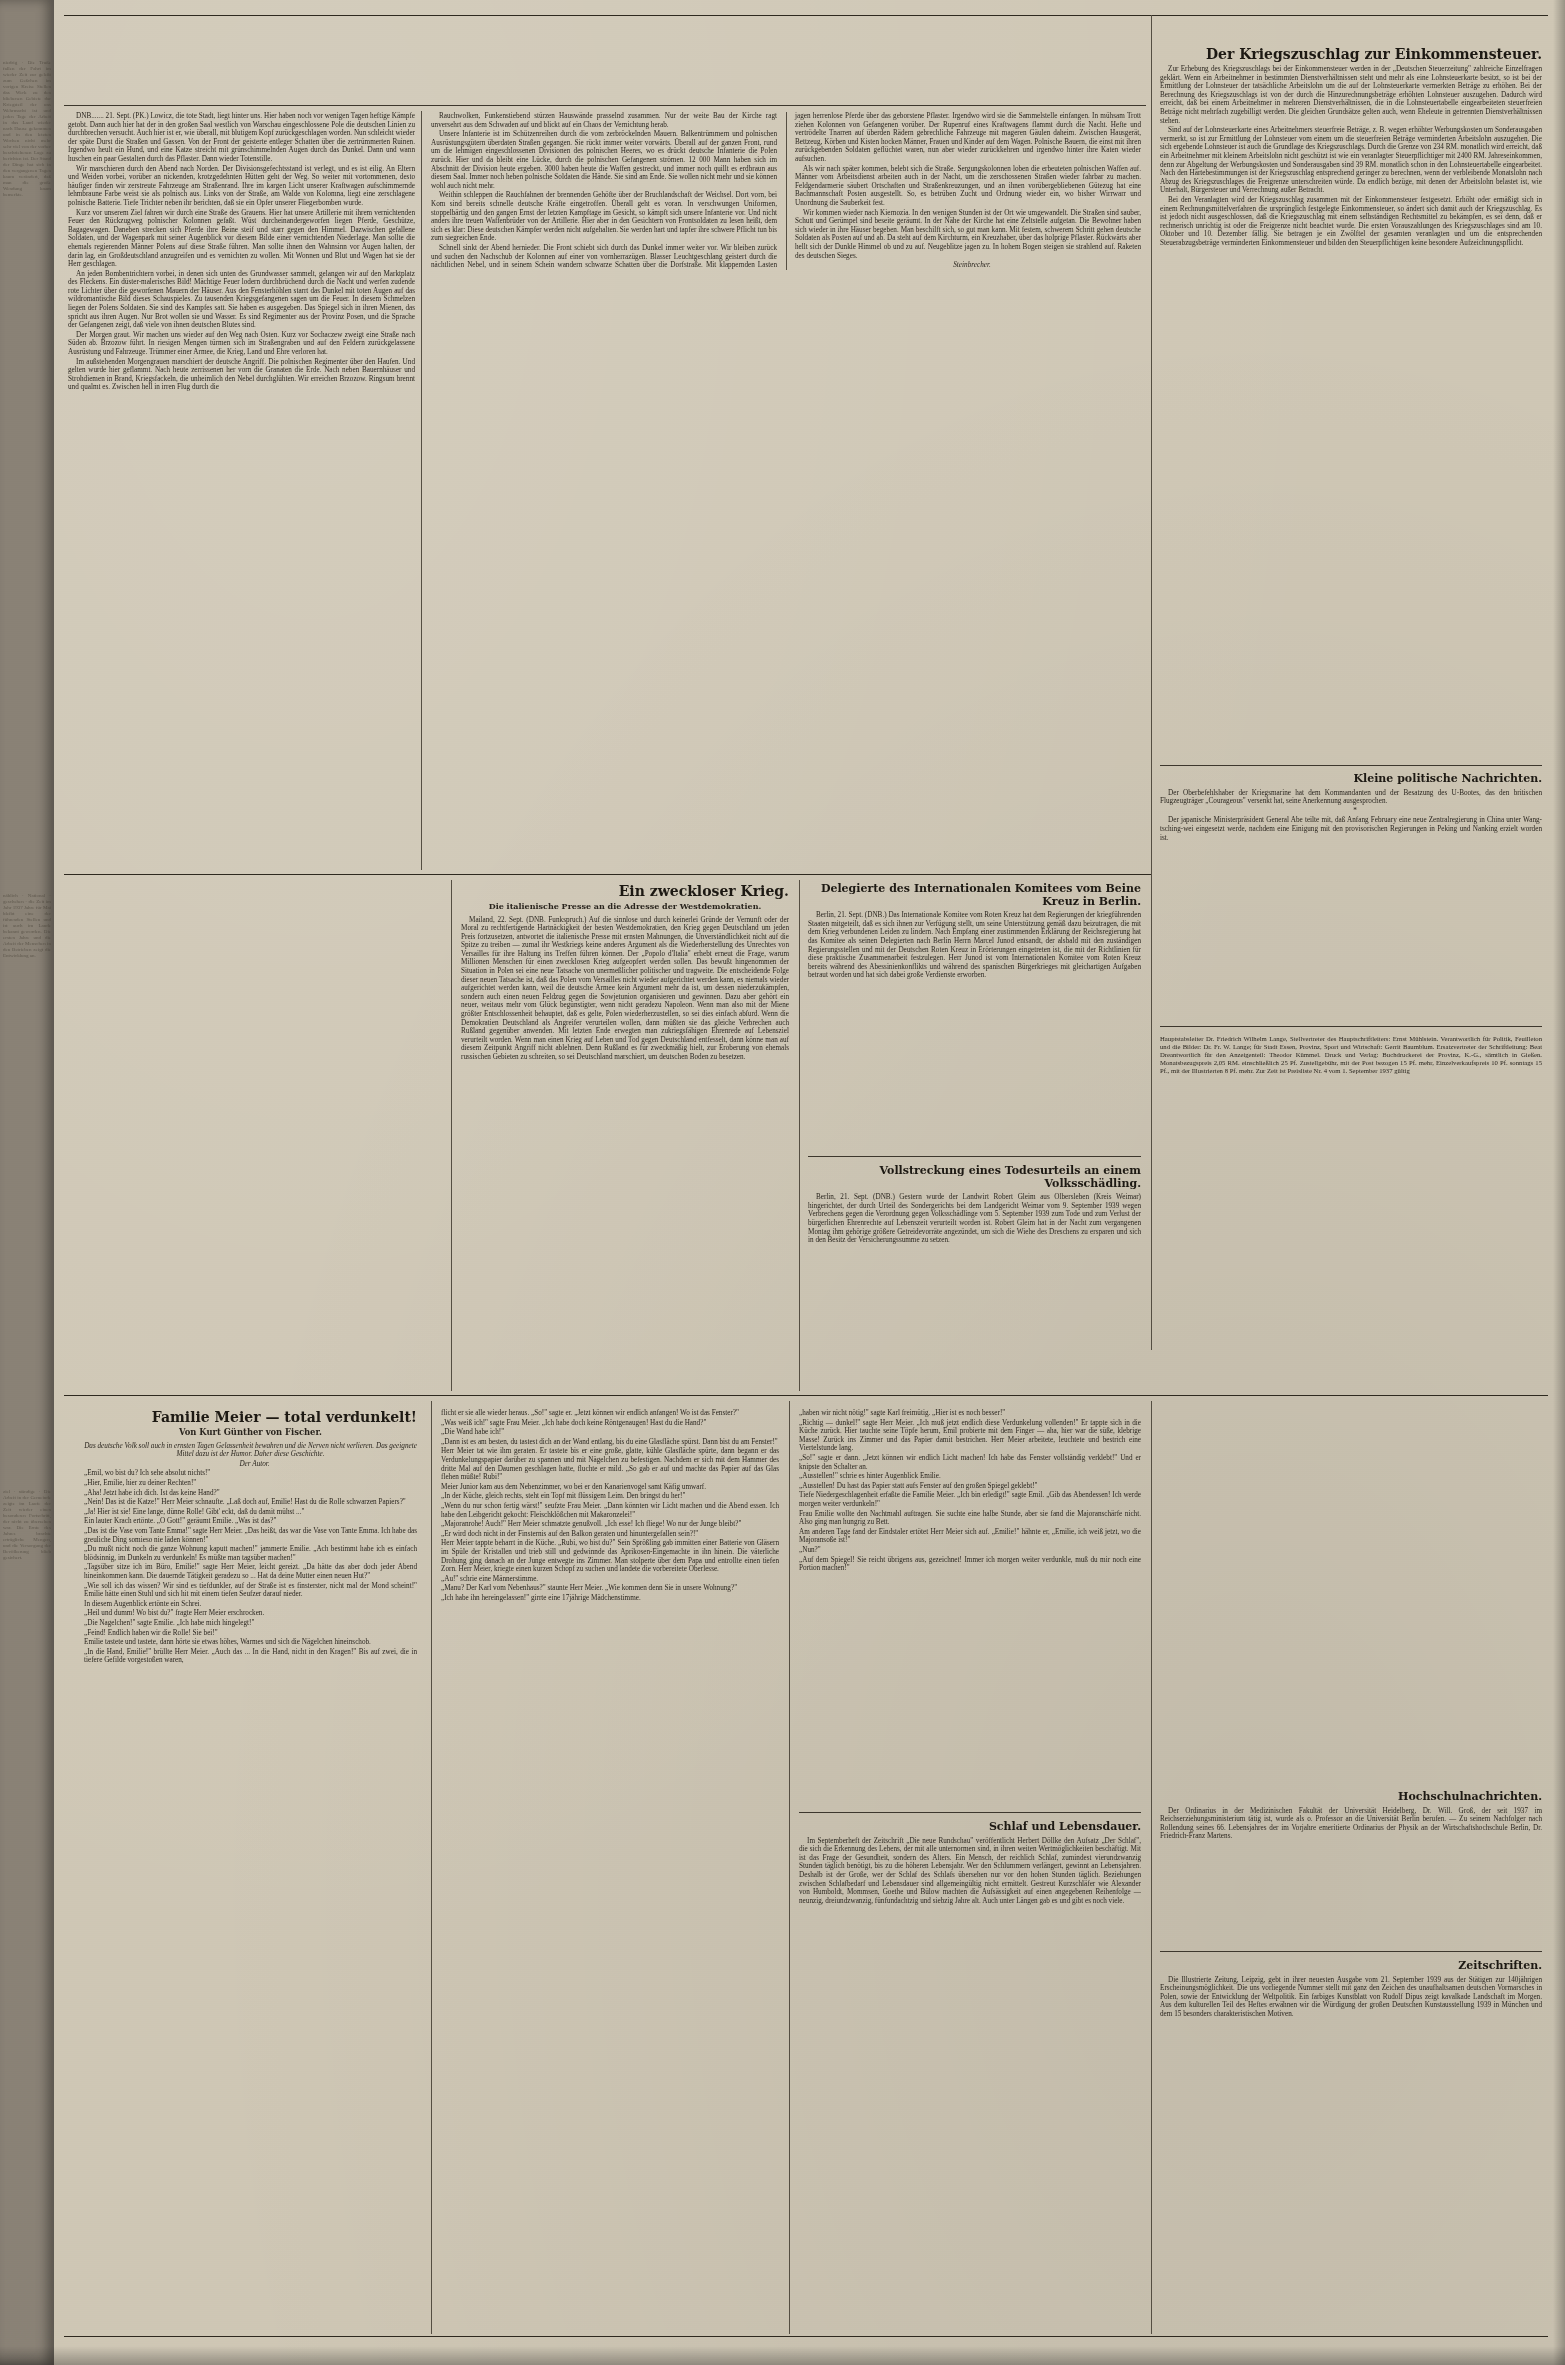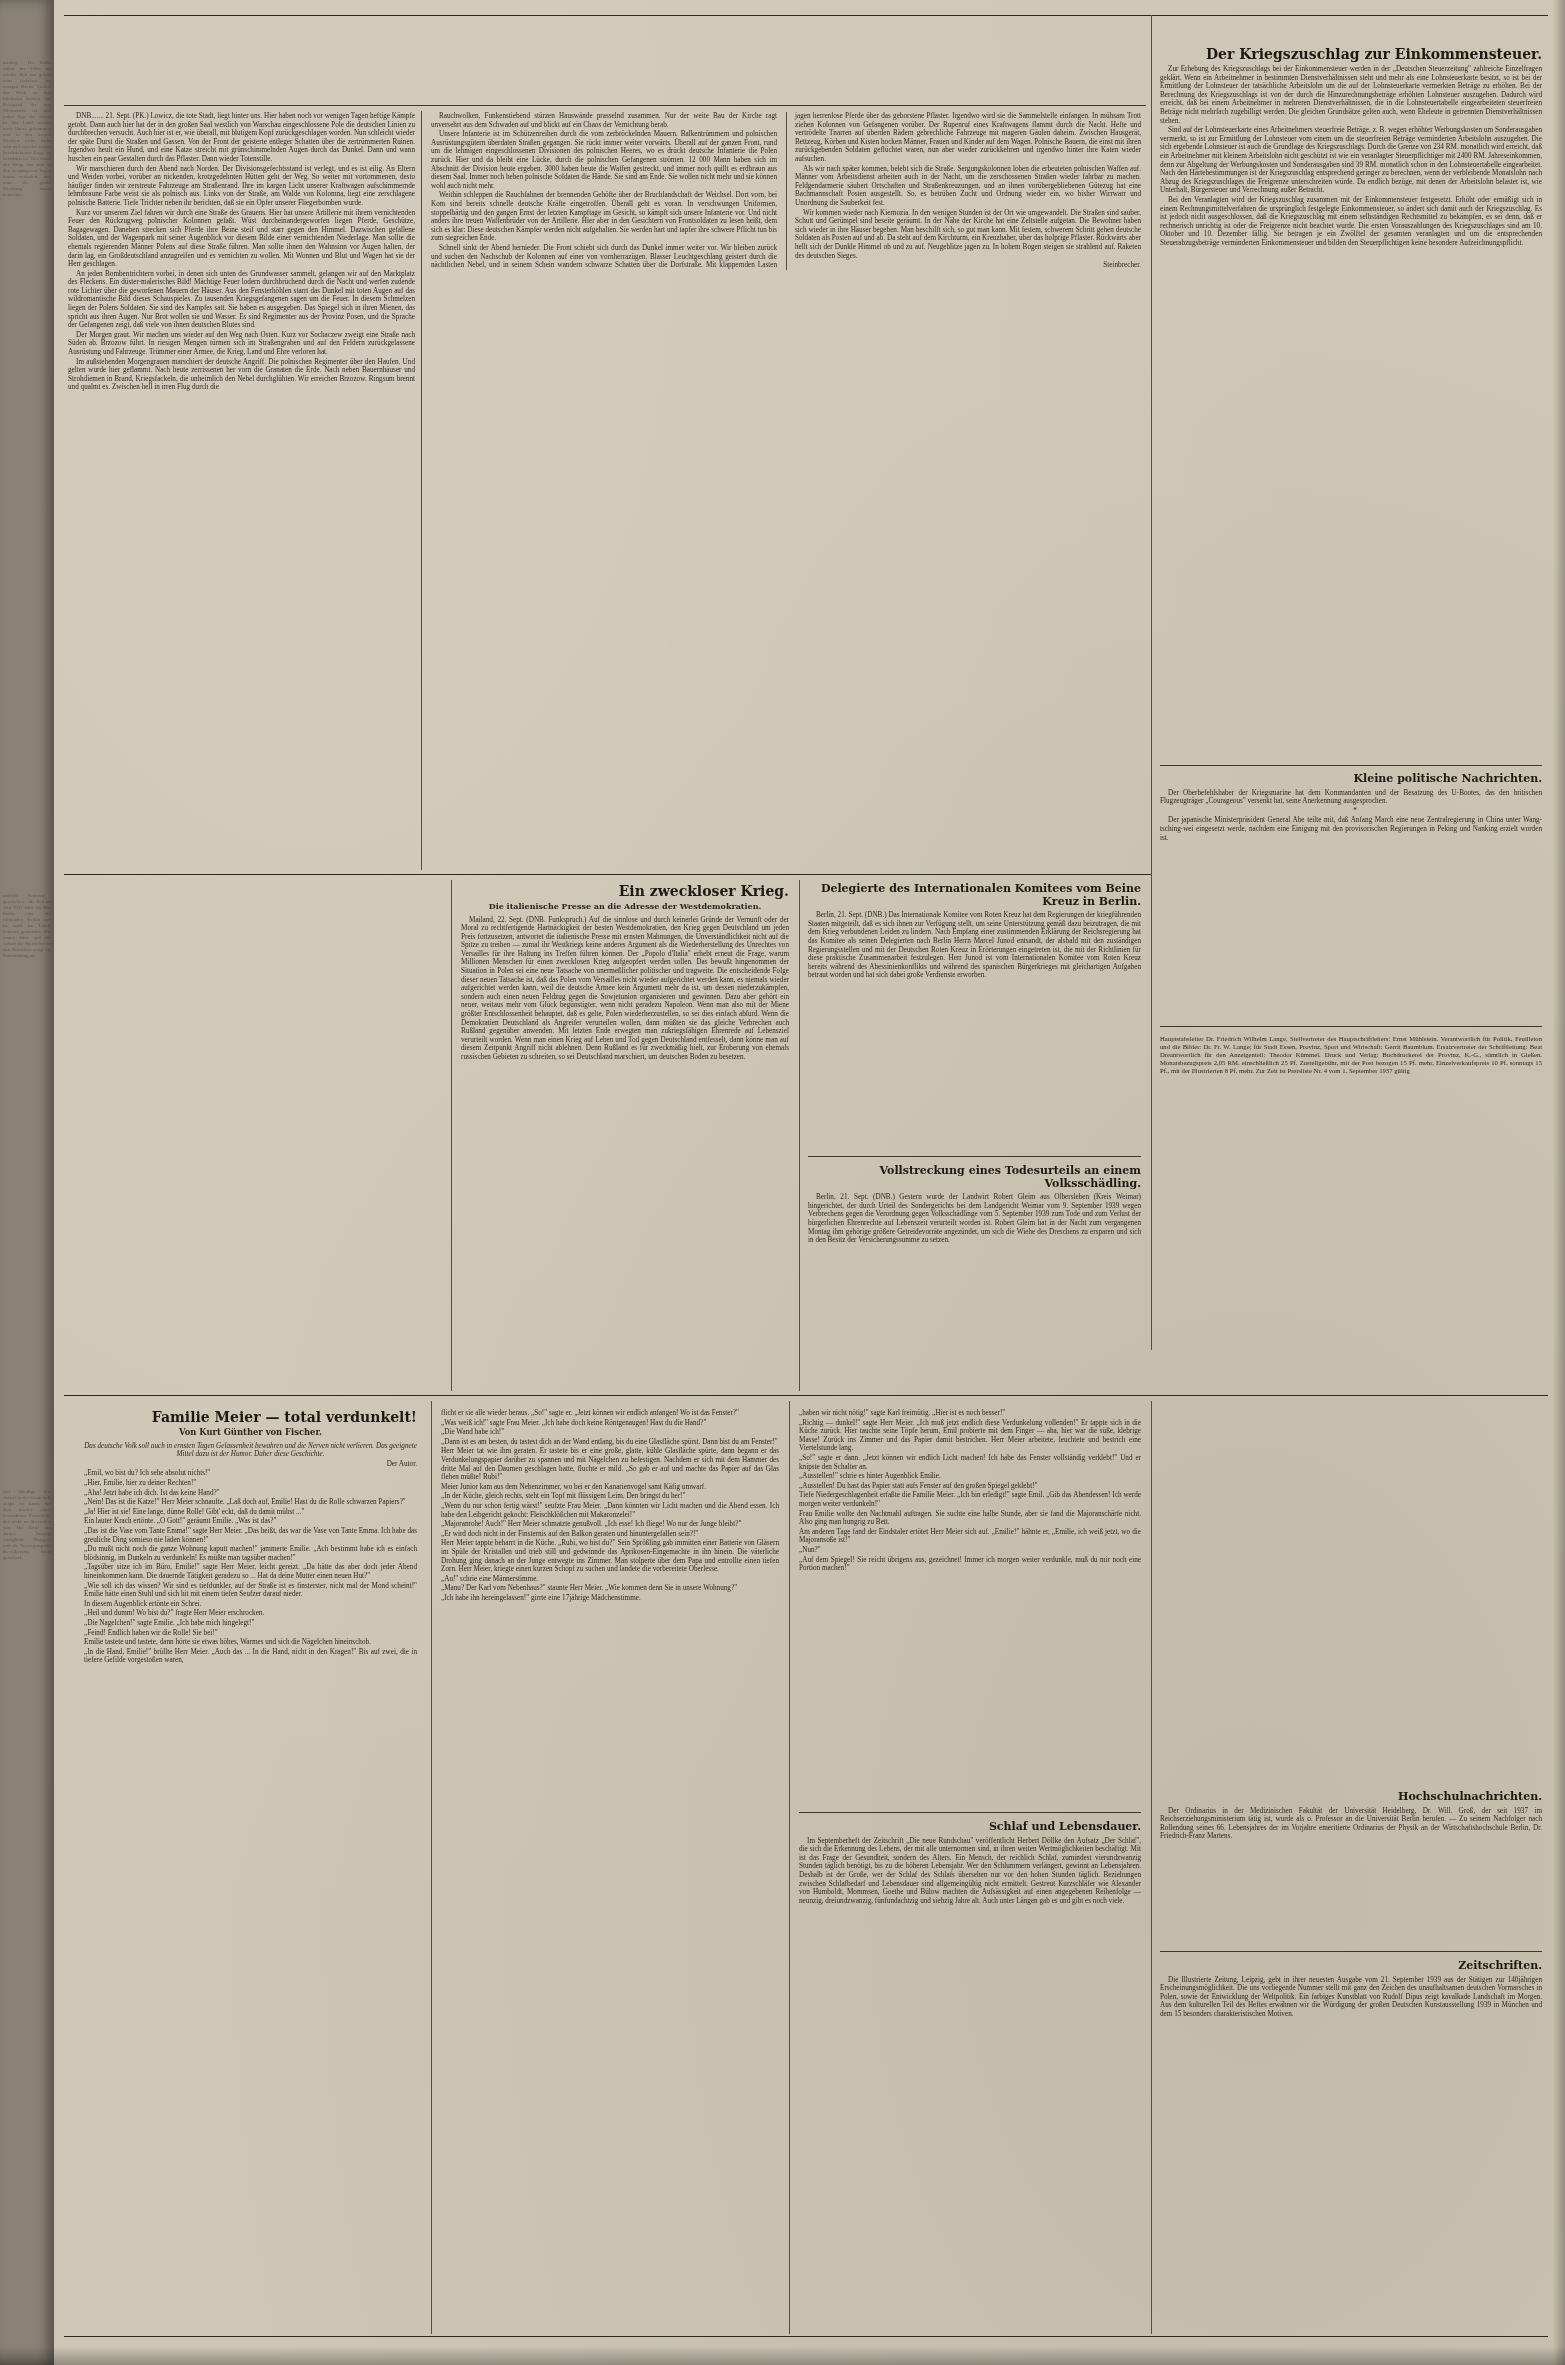--- a/index.html
+++ b/index.html
@@ -137,21 +137,21 @@
     line-height: 9.4px;
     margin-bottom: 4px;
   }
   .byline {
     text-align: center;
     font-family: "DejaVu Serif", serif;
     font-weight: bold;
     font-size: 8.4px;
     margin: 3px 0 5px 0;
   }
-  .sig { text-align: right; }
+  .sig { text-align: center; font-style: italic; }
   .small { font-size: 6.7px; line-height: 8px; }
   .centerline { text-align: center; }
 
   
   #grain {
     position: absolute;
     left: 0; top: 0; width: 1566px; height: 2366px;
     pointer-events: none;
     background:
       repeating-linear-gradient(0deg, rgba(0,0,0,0.012) 0px, rgba(0,0,0,0.012) 0.5px, rgba(255,255,255,0) 1px, rgba(255,255,255,0) 2px);
@@ -212,21 +212,21 @@
       <p>Sind auf der Lohnsteuerkarte eines Arbeitnehmers steuerfreie Beträge, z. B. wegen erhöhter Werbungskosten um Sonderausgaben vermerkt, so ist zur Ermittlung der Lohnsteuer vom einem um die steuerfreien Beträge verminderten Arbeitslohn auszugehen. Die sich ergebende Lohnsteuer ist auch die Grundlage des Kriegszuschlags. Durch die Grenze von 234 RM. monatlich wird erreicht, daß ein Arbeitnehmer mit kleinem Arbeitslohn nicht geschützt ist wie ein veranlagter Steuerpflichtiger mit 2400 RM. Jahreseinkommen, denn zur Abgeltung der Werbungskosten und Sonderausgaben sind 39 RM. monatlich schon in den Lohnsteuertabelle eingearbeitet. Nach den Härtebestimmungen ist der Kriegszuschlag entsprechend geringer zu berechnen, wenn der verbleibende Monatslohn nach Abzug des Kriegszuschlages die Freigrenze unterschreiten würde. Da endlich bezüge, mit denen der Arbeitslohn belastet ist, wie Unterhalt, Bürgersteuer und Verrechnung außer Betracht.</p>
       <p>Bei den Veranlagten wird der Kriegszuschlag zusammen mit der Einkommensteuer festgesetzt. Erhöht oder ermäßigt sich in einem Rechnungsmittelverfahren die ursprünglich festgelegte Einkommensteuer, so ändert sich damit auch der Kriegszuschlag. Es ist jedoch nicht ausgeschlossen, daß die Kriegszuschlag mit einem selbständigen Rechtsmittel zu bekämpfen, es sei denn, daß er rechnerisch unrichtig ist oder die Freigrenze nicht beachtet wurde. Die ersten Vorauszahlungen des Kriegszuschlages sind am 10. Oktober und 10. Dezember fällig. Sie betragen je ein Zwölftel der gesamten veranlagten und um die entsprechenden Steuerabzugsbeträge verminderten Einkommensteuer und bilden den Steuerpflichtigen keine besondere Aufzeichnungspflicht.</p>
     </div>
 
     <div class="hrule" style="left:1106px; top:765px; width:382px;"></div>
 
     <div class="col" id="right-second" style="left:1106px; top:773px; width:382px;">
       <div class="sec-head mid">Kleine politische Nachrichten.</div>
       <p>Der Oberbefehlshaber der Kriegsmarine hat dem Kommandanten und der Besatzung des U-Bootes, das den britischen Flugzeugträger „Courageous" versenkt hat, seine Anerkennung ausgesprochen.</p>
       <p class="centerline">*</p>
-      <p>Der japanische Ministerpräsident General Abe teilte mit, daß Anfang March eine neue Zentralregierung in China unter Wang-tsching-wei eingesetzt werde, nachdem eine Einigung mit den provisorischen Regierungen in Peking und Nanking erzielt worden ist.</p>
+      <p>Der japanische Ministerpräsident General Abe teilte mit, daß Anfang February eine neue Zentralregierung in China unter Wang-tsching-wei eingesetzt werde, nachdem eine Einigung mit den provisorischen Regierungen in Peking und Nanking erzielt worden ist.</p>
     </div>
 
     <div class="hrule" style="left:1106px; top:1026px; width:382px;"></div>
 
     <div class="col small" id="right-third" style="left:1106px; top:1035px; width:382px;">
       <p class="noind">Hauptstabsleiter Dr. Friedrich Wilhelm Lange, Stellvertreter des Hauptschriftleiters: Ernst Mühlstein. Verantwortlich für Politik, Feuilleton und die Bilder: Dr. Fr. W. Lange; für Stadt Essen, Provinz, Sport und Wirtschaft: Gerrit Baumblum. Ersatzvertreter der Schriftleitung: Beat Dreantwortlich für den Anzeigenteil: Theodor Kümmel. Druck und Verlag: Buchdruckerei der Provinz, K.-G., sämtlich in Gießen. Monatsbezugspreis 2,05 RM. einschließlich 25 Pf. Zustellgebühr, mit der Post bezogen 15 Pf. mehr, Einzelverkaufspreis 10 Pf. sonntags 15 Pf., mit der Illustrierten 8 Pf. mehr. Zur Zeit ist Preisliste Nr. 4 vom 1. September 1937 gültig</p>
     </div>
 
     <div class="hrule thick" style="left:10px; top:874px; width:1087px;"></div>
 

